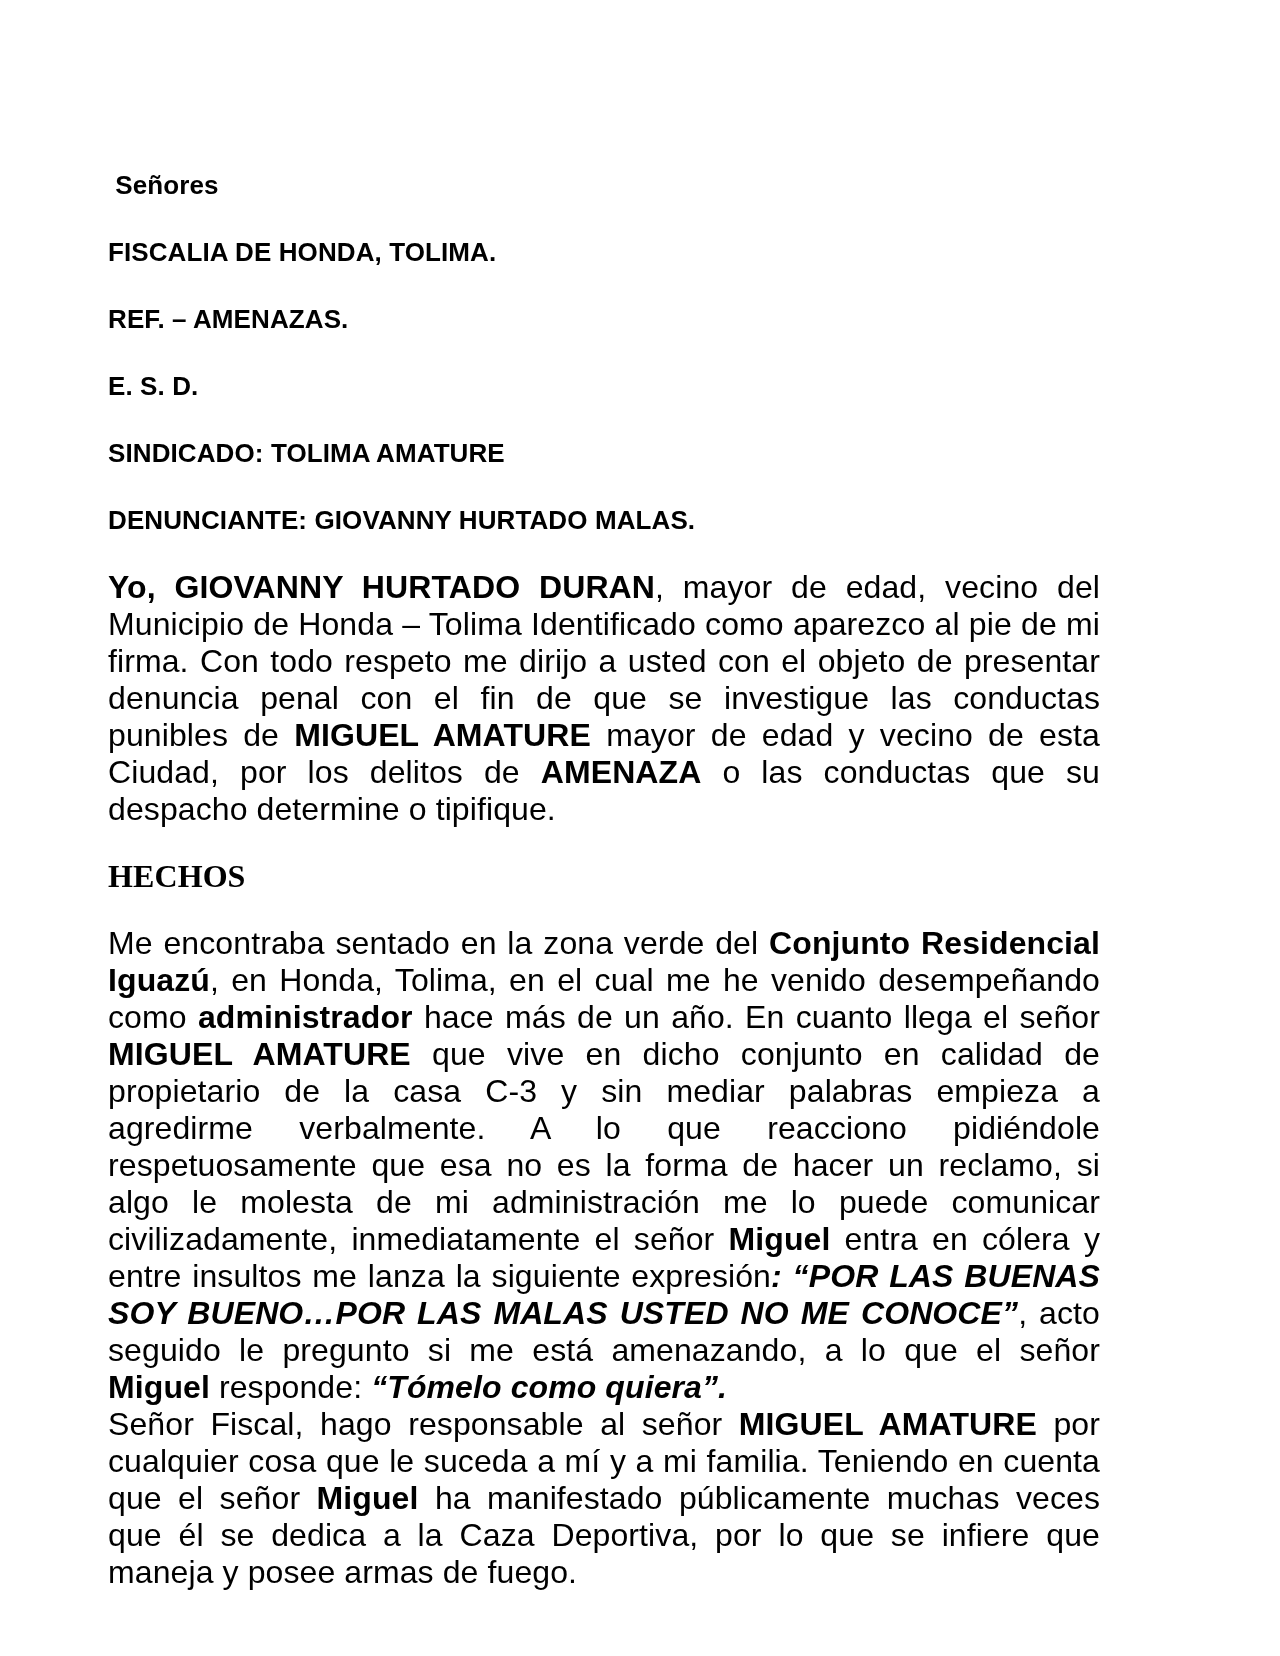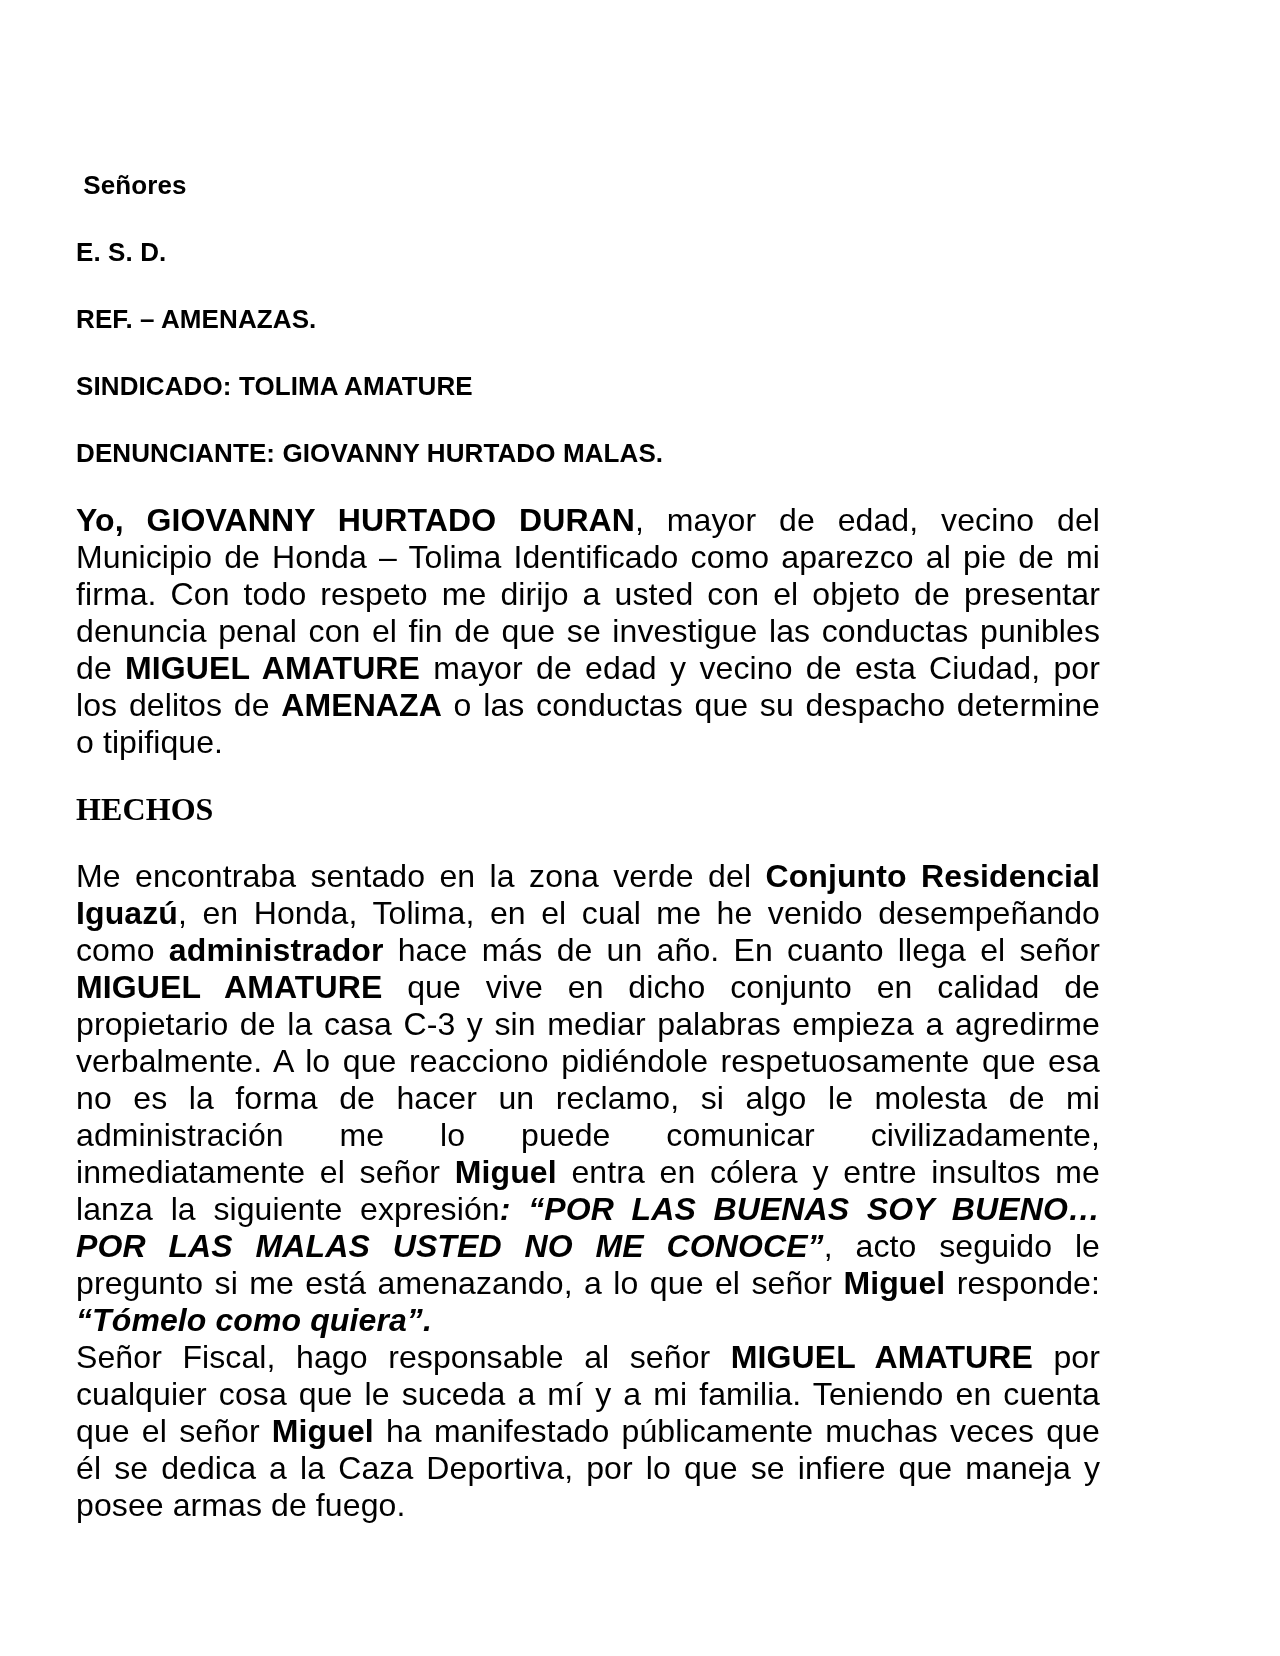--- a/index.html
+++ b/index.html
@@ -8,21 +8,21 @@
     width: 1280px;
     height: 1656px;
     background: #ffffff;
     color: #000000;
     font-family: "Liberation Sans", "DejaVu Sans", sans-serif;
     overflow: hidden;
   }
   .page {
     width: 1280px;
     height: 1656px;
-    padding: 167px 180px 40px 76px;
+    padding: 167px 180px 40px 108px;
     background: #ffffff;
     overflow: hidden;
   }
   .header-line {
     font-weight: 700;
     font-size: 26px;
     line-height: 37px;
     margin-bottom: 30px;
     letter-spacing: 0.1px;
   }
@@ -36,22 +36,23 @@
   .para.heading { font-weight: 700; font-family: Liberation Serif, serif; }
   .b { font-weight: 700; }
   .i { font-style: italic; }
 </style>
 </head>
 <body style="background: rgb(255, 255, 255); color: rgb(0, 0, 0);">
 
 <div class="page">
   <div id="letter-header">
       <div class="header-line">&nbsp;Señores</div>
+      <div class="header-line">FISCALIA DE HONDA, TOLIMA.</div>
+      <div class="header-line">REF. – AMENAZAS.</div>
       <div class="header-line">E. S. D.</div>
-      <div class="header-line">REF. – AMENAZAS.</div>
       <div class="header-line">SINDICADO: TOLIMA AMATURE</div>
       <div class="header-line">DENUNCIANTE: GIOVANNY HURTADO MALAS.</div>
     </div>
   <div id="letter-body">
       <div class="para justify spaced"><span class="b">Yo, GIOVANNY HURTADO DURAN</span><span>, mayor de edad, vecino del Municipio de Honda – Tolima Identificado como aparezco al pie de mi firma. Con todo respeto me dirijo a usted con el objeto de presentar denuncia penal con el fin de que se investigue las conductas punibles de </span><span class="b">MIGUEL AMATURE</span><span> mayor de edad y vecino de esta Ciudad, por los delitos de </span><span class="b">AMENAZA</span><span> o las conductas que su despacho determine o tipifique.</span></div>
       <div class="para heading spaced"><span class="b">HECHOS</span></div>
       <div class="para justify"><span>Me encontraba sentado en la zona verde del </span><span class="b">Conjunto Residencial Iguazú</span><span>, en Honda, Tolima, en el cual me he venido desempeñando como </span><span class="b">administrador</span><span> hace más de un año. En cuanto llega el señor </span><span class="b">MIGUEL AMATURE</span><span> que vive en dicho conjunto en calidad de propietario de la casa C-3 y sin mediar palabras empieza a agredirme verbalmente. A lo que reacciono pidiéndole respetuosamente que esa no es la forma de hacer un reclamo, si algo le molesta de mi administración me lo puede comunicar civilizadamente, inmediatamente el señor </span><span class="b">Miguel</span><span> entra en cólera y entre insultos me lanza la siguiente expresión</span><span class="b i">: “POR LAS BUENAS SOY BUENO…POR LAS MALAS USTED NO ME CONOCE”</span><span>, acto seguido le pregunto si me está amenazando, a lo que el señor </span><span class="b">Miguel</span><span> responde: </span><span class="b i">“Tómelo como quiera”.</span></div>
       <div class="para justify"><span>Señor Fiscal, hago responsable al señor </span><span class="b">MIGUEL AMATURE</span><span> por cualquier cosa que le suceda a mí y a mi familia. Teniendo en cuenta que el señor </span><span class="b">Miguel</span><span> ha manifestado públicamente muchas veces que él se dedica a la Caza Deportiva, por lo que se infiere que maneja y posee armas de fuego.</span></div>
     </div>
 </div>

